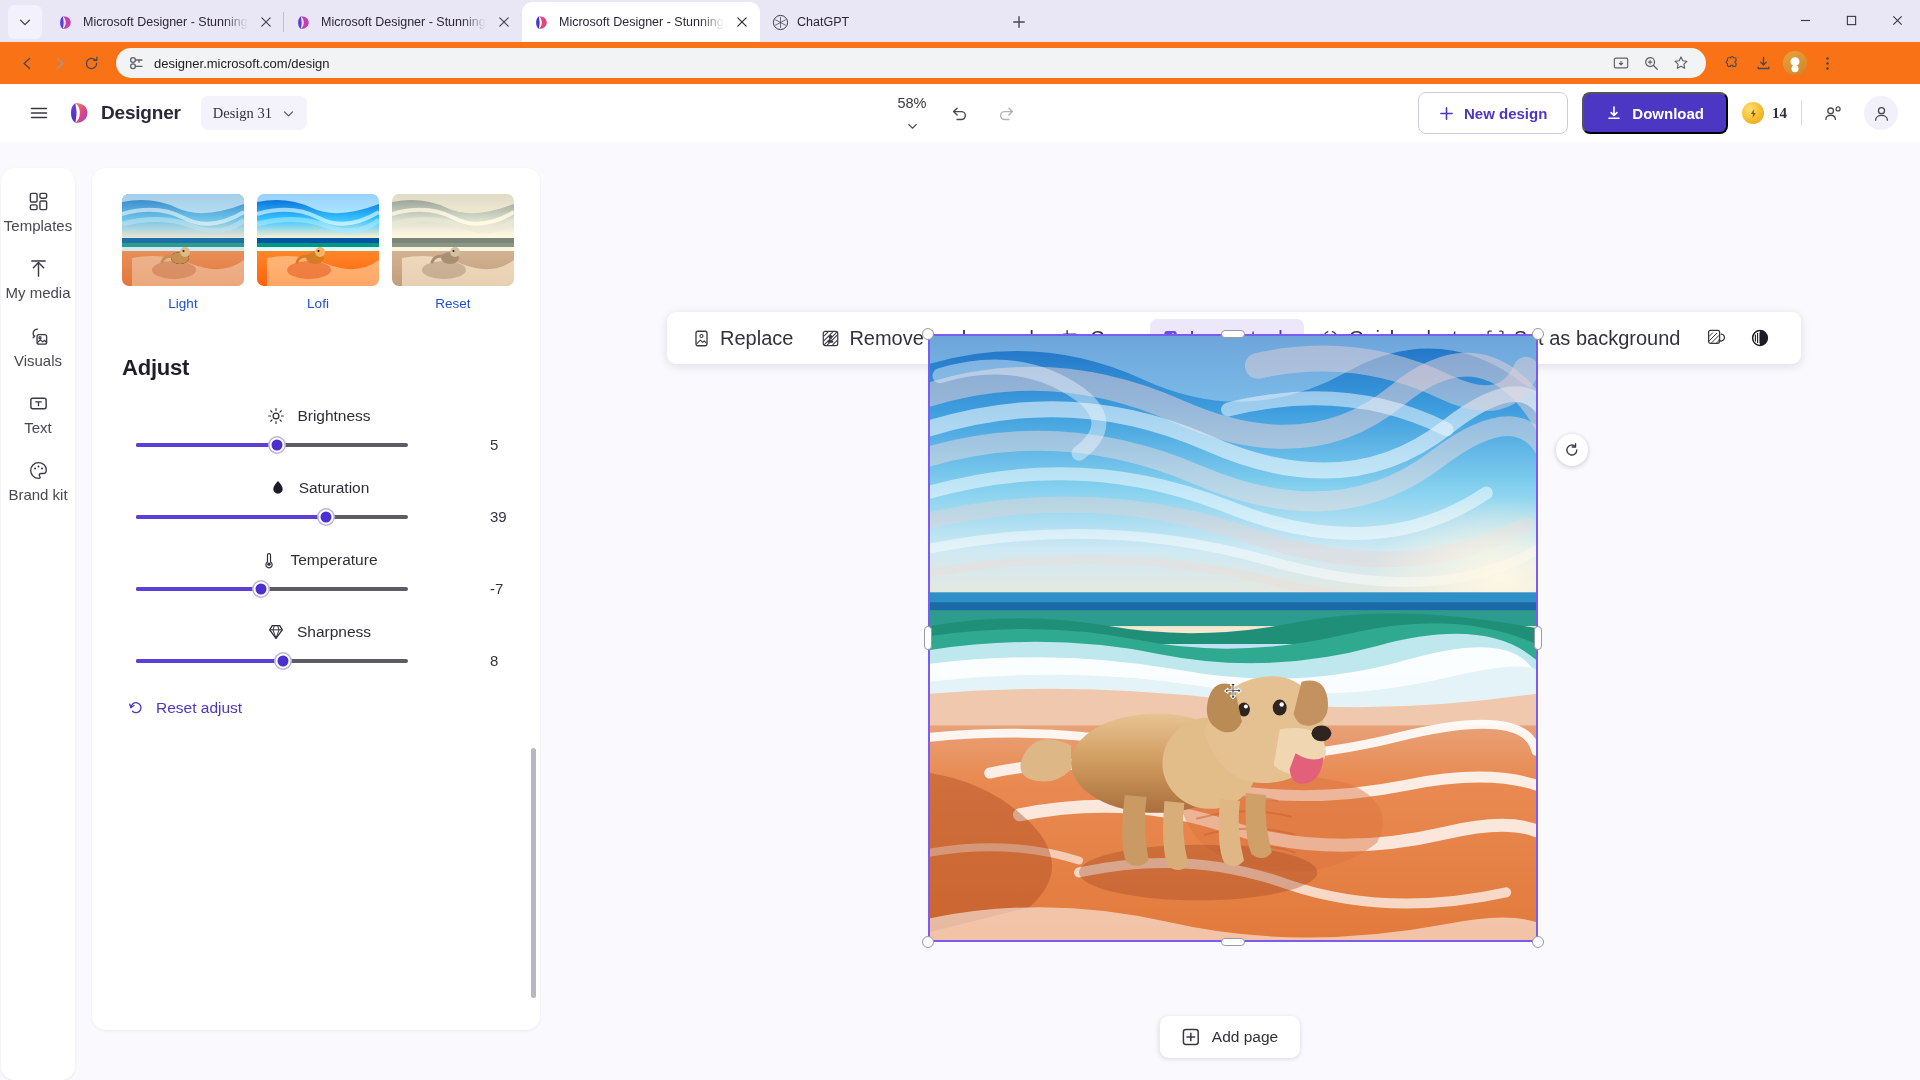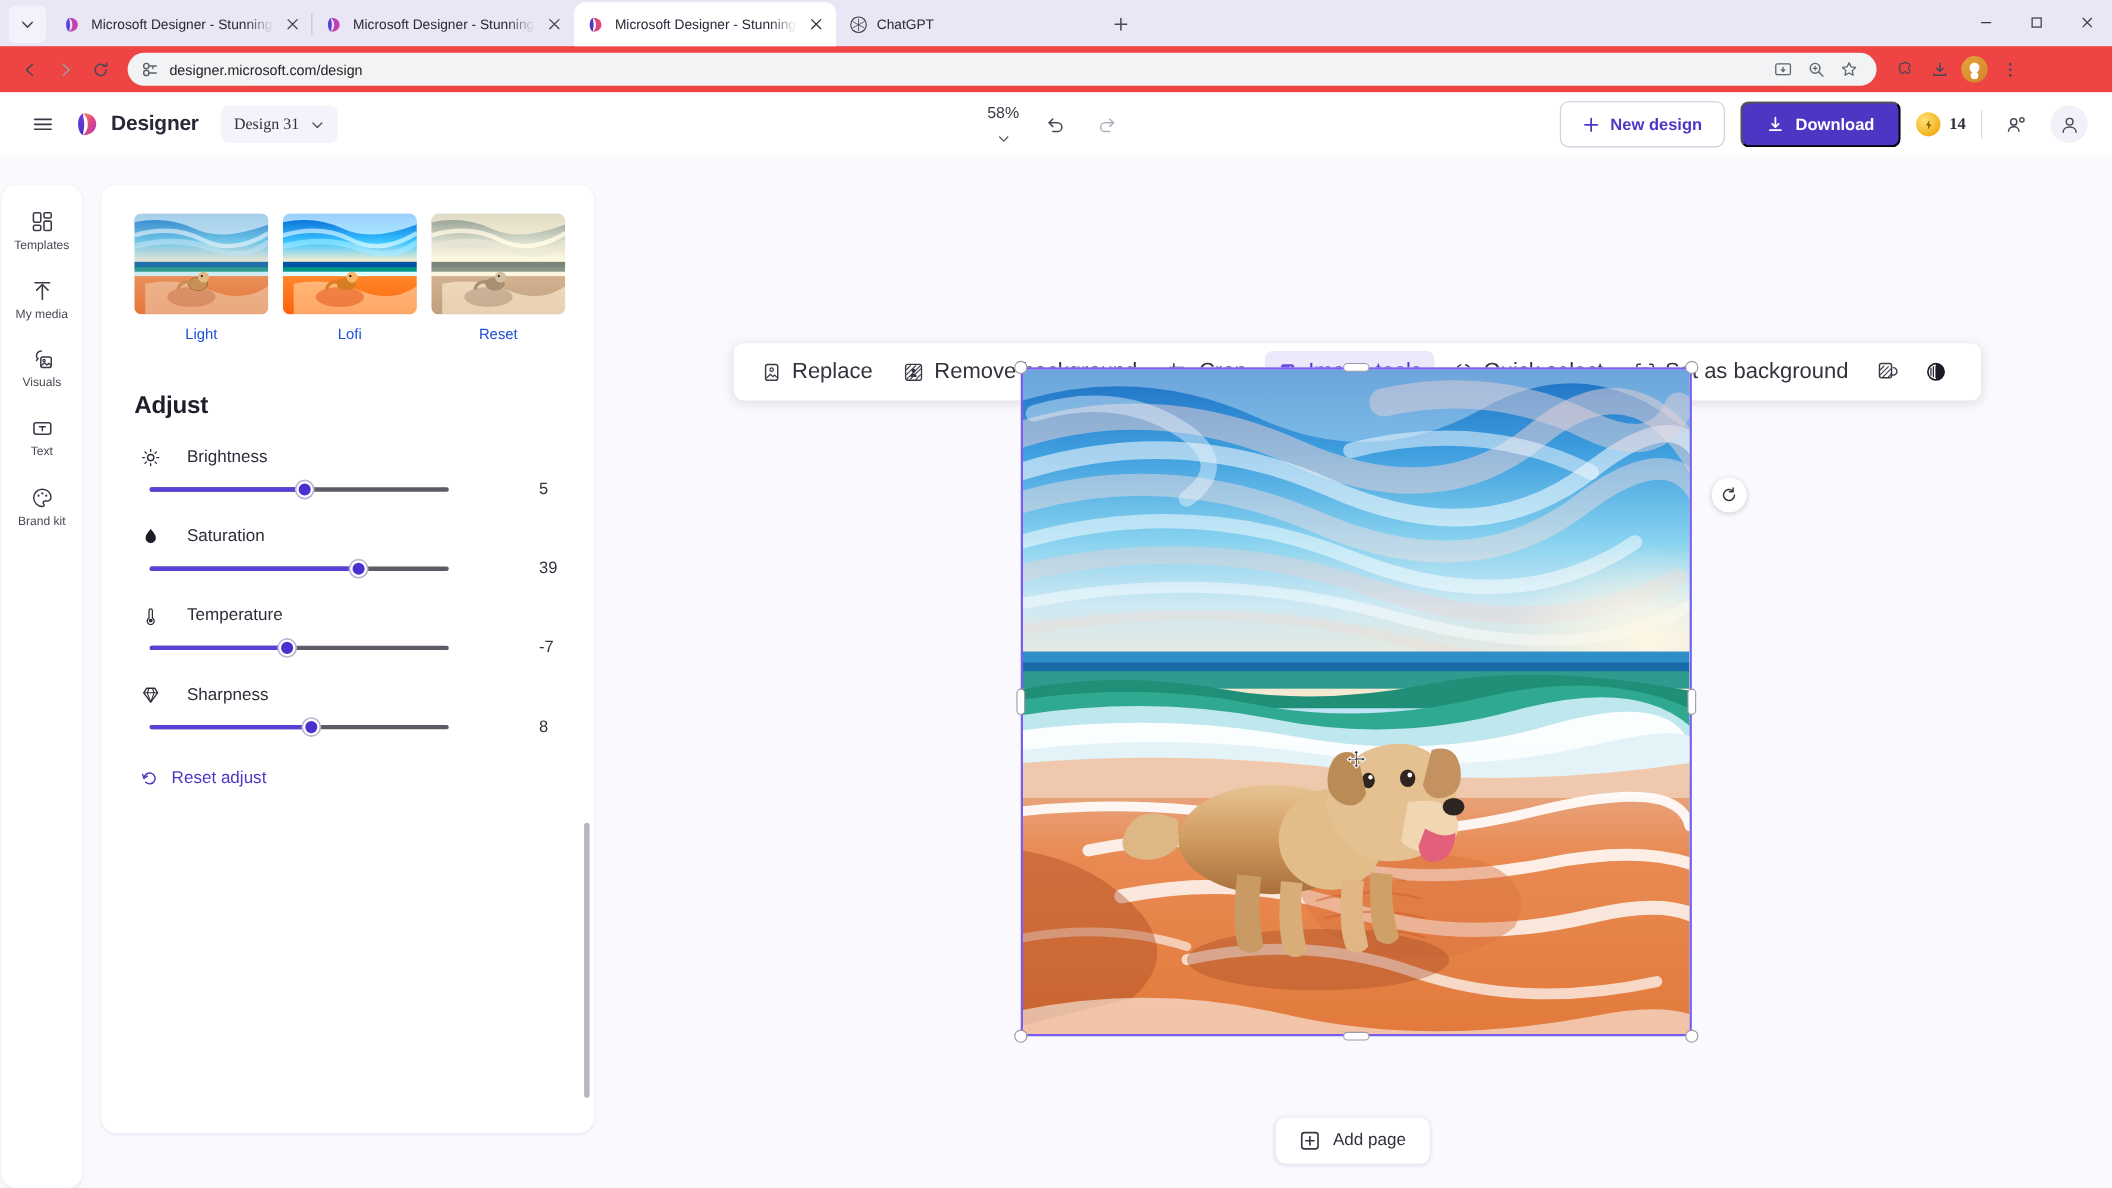--- a/index.html
+++ b/index.html
@@ -82,21 +82,21 @@
     display: flex; align-items: center; justify-content: center;
   }
   .winctl-btn svg { width: 11px; height: 11px; }
 
   .toolbar-row {
     height: 42px;
     display: flex;
     align-items: center;
     padding: 0 12px;
     gap: 2px;
-    background: #ef4444;
+    background: #f97316;
   }
   .nav-btn {
     width: 30px; height: 30px;
     display: flex; align-items: center; justify-content: center;
     border-radius: 50%;
     flex: 0 0 auto;
   }
   .nav-btn svg { width: 17px; height: 17px; }
   .omnibox {
     flex: 1 1 auto;
@@ -231,21 +231,21 @@
     padding: 14px 0 16px;
     box-shadow: 0 1px 3px rgba(30,20,70,.07);
     display: flex; flex-direction: column; gap: 6px;
   }
   .rail-item {
     display: flex; flex-direction: column; align-items: center; gap: 5px;
     padding: 9px 2px;
     border-radius: 9px;
   }
   .rail-item svg { width: 21px; height: 21px; }
-  .rail-label { font-size: 11px; color: #4a4754; text-align: center; line-height: 1.15; }
+  .rail-label { font-size: 15px; color: #4a4754; text-align: center; line-height: 1.15; }
 
   
   .panel {
     width: 448px;
     margin: 26px 0 26px 16px;
     background: #fff;
     border-radius: 14px;
     box-shadow: 0 1px 3px rgba(30,20,70,.07);
     position: relative;
     overflow: hidden;
@@ -284,22 +284,23 @@
     border-radius: 9px;
     display: flex; align-items: center;
     padding-left: 29px;
     gap: 17px;
   }
   .auto-adjust svg { width: 19px; height: 19px; }
   .auto-adjust-label { font-size: 16px; color: #2f2d39; }
 
   .slider-block { margin-top: 26px; }
   .slider-head {
-    display: flex; align-items: center; gap: 24px;
+    display: flex; align-items: center; gap: 12px;
     padding-left: 6px;
+    justify-content: center;
   }
   .slider-head svg { width: 18px; height: 18px; flex: 0 0 auto; }
   .slider-name { font-size: 15.5px; color: #2f2d39; }
   .slider-row {
     margin-top: 11px;
     display: flex; align-items: center; gap: 0;
   }
   .track {
     position: relative;
     width: 272px; height: 4px;

